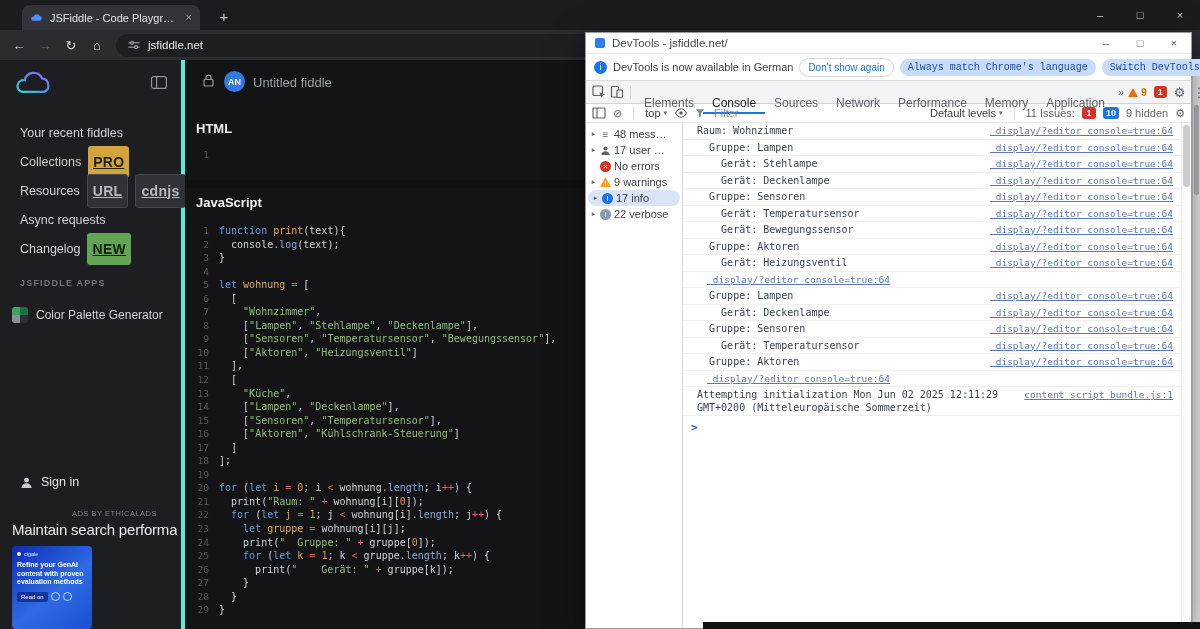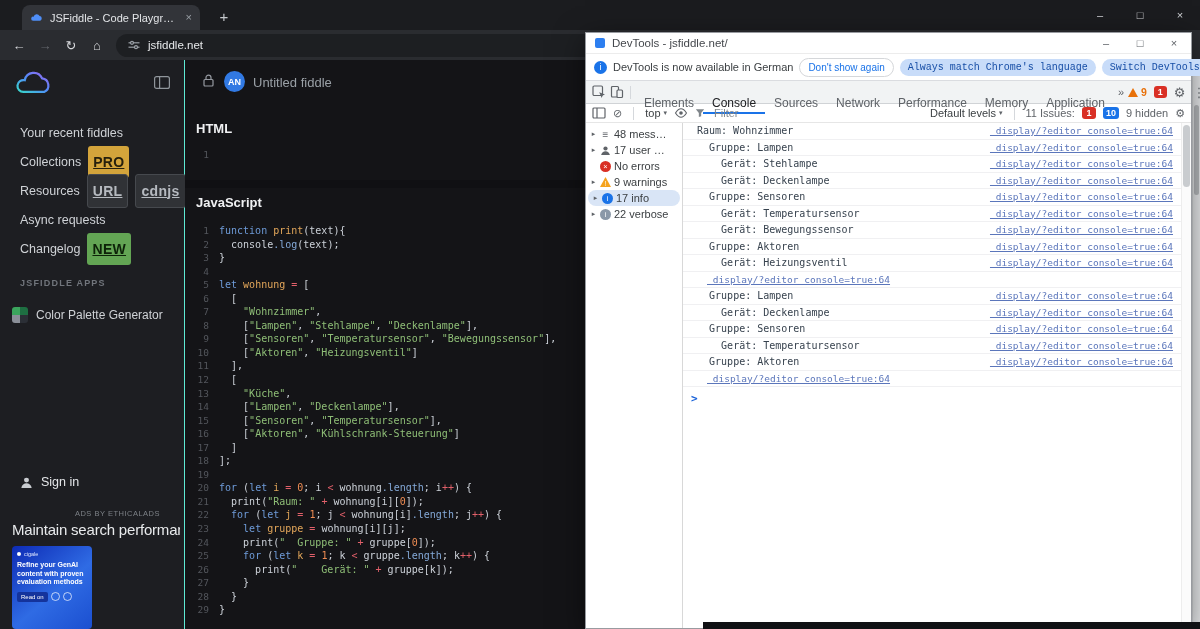--- a/index.html
+++ b/index.html
@@ -16,21 +16,21 @@
   .win-controls{position:absolute;right:0;top:0;height:30px;display:flex;}
   .wc{width:40px;display:flex;align-items:center;justify-content:center;color:#d2d4d7;font-size:11px;}
   #navbar{position:absolute;left:0;top:30px;right:0;height:30px;background:#2a2c30;
           display:flex;align-items:center;padding:0 6px;box-sizing:border-box;}
   .nav-ic{width:26px;text-align:center;font-size:13px;color:#d6d8db;}
   .nav-ic.disabled{color:#63666b;}
   #urlbar{flex:1;height:23px;margin:0 10px 0 6px;border-radius:12px;background:#1d1f22;
           display:flex;align-items:center;gap:8px;padding:0 12px;font-size:11.5px;color:#e6e8ea;}
   
   #sidebar{position:absolute;left:0;top:60px;bottom:0;width:185px;background:#1d1e22;
-           border-right:1px solid #5eead4;box-sizing:border-box;}
+           border-right:4px solid #5eead4;box-sizing:border-box;}
   #logo{position:absolute;left:14px;top:10px;}
   #panels-ic{position:absolute;right:14px;top:16px;}
   #sidebar-nav{position:absolute;left:0;right:0;top:58px;}
   .sb-item{height:29px;display:flex;align-items:center;gap:7px;padding:0 10px 0 20px;
            font-size:12.5px;color:#cfd2d6;}
   .sb-badge{font-size:14px;font-weight:bold;letter-spacing:.3px;padding:8px 5px;border-radius:3px;text-decoration:underline;}
   .b-pro{background:#d3a43b;color:#26200d;}
   .b-tag{background:#303236;color:#b6bac0;border:1px solid #46494e;}
   .b-new{background:#63a554;color:#0d2208;}
   #apps-h{position:absolute;left:20px;top:218px;font-size:9px;font-weight:bold;letter-spacing:1.2px;
@@ -600,20 +600,24 @@
               <span class="msg-text">    Gerät: Temperatursensor</span>
               <a class="msg-src">_display/?editor_console=true:64</a>
             </div>
             <div class="msg-row">
               <span class="msg-text">  Gruppe: Aktoren</span>
               <a class="msg-src">_display/?editor_console=true:64</a>
             </div>
             <div class="msg-row">
               <a class="msg-src">_display/?editor_console=true:64</a>
             </div>
+            <div class="msg-row">
+              <span class="msg-text">Attempting initialization Mon Jun 02 2025 12:11:29 GMT+0200 (Mitteleuropäische Sommerzeit)</span>
+              <a class="msg-src">content_script_bundle.js:1</a>
+            </div>
           </div>
         <div class="prompt-row">
           <span>&gt;</span>
         </div>
       </div>
       <div id="dt-scroll">
         <div id="dt-thumb"></div>
       </div>
     </div>
   </div>

